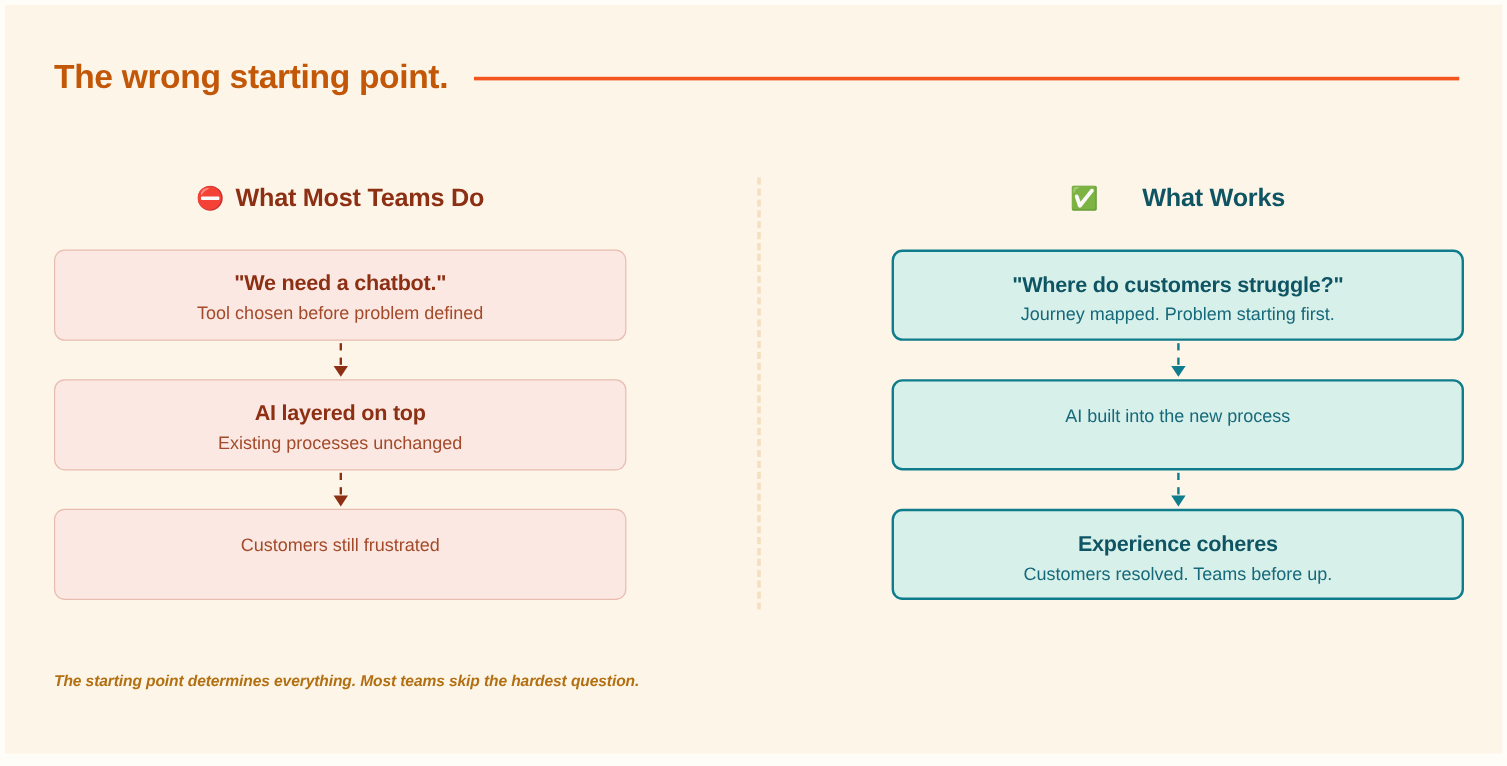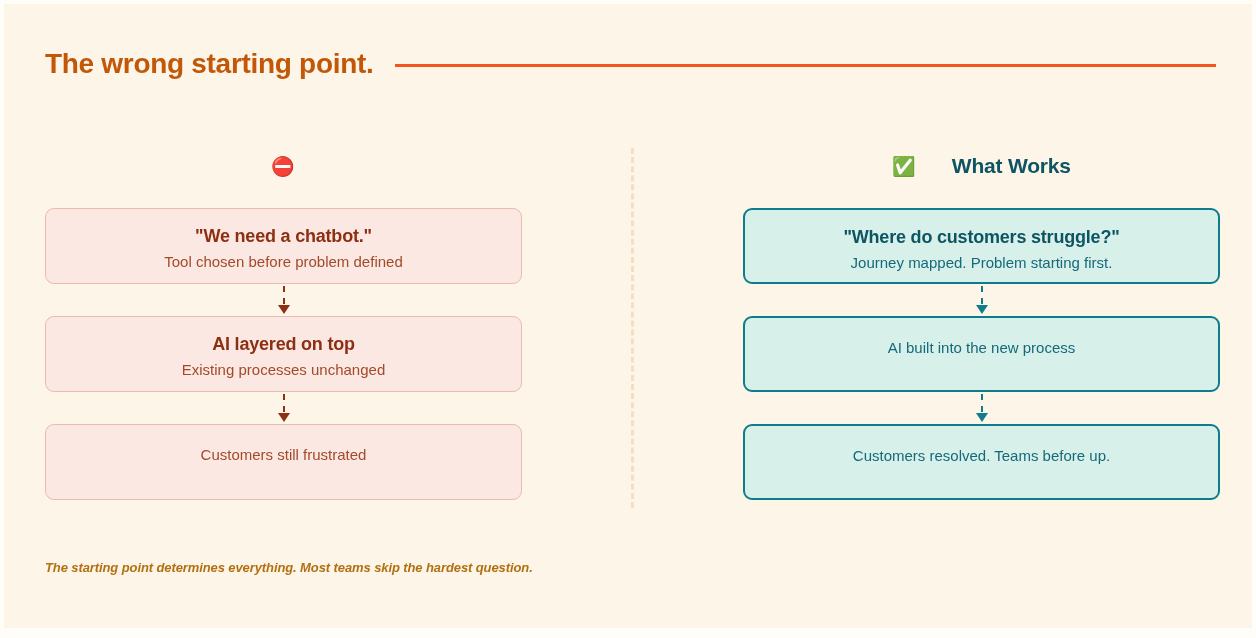--- a/index.html
+++ b/index.html
@@ -173,20 +173,21 @@
     <div class="header-rule"></div>
   </div>
 
   <div class="divider"></div>
 
   <div class="columns">
 
     <div class="column col-bad">
       <div class="col-head">
         <span class="col-head-emoji">⛔</span>
+        <span class="col-head-label">What Most Teams Do</span>
       </div>
 
       <div class="card">
         <div class="card-title">"We need a chatbot."</div>
         <div class="card-sub">Tool chosen before problem defined</div>
       </div>
 
       <div class="connector">
         <div class="stem"></div>
         <div class="head"></div>
@@ -226,20 +227,21 @@
       <div class="card">
         <div class="card-sub">AI built into the new process</div>
       </div>
 
       <div class="connector">
         <div class="stem"></div>
         <div class="head"></div>
       </div>
 
       <div class="card">
+        <div class="card-title">Experience coheres</div>
         <div class="card-sub">Customers resolved. Teams before up.</div>
       </div>
     </div>
 
   </div>
 
   <div class="footer">The starting point determines everything. Most teams skip the hardest question.</div>
 
 </div>
 

